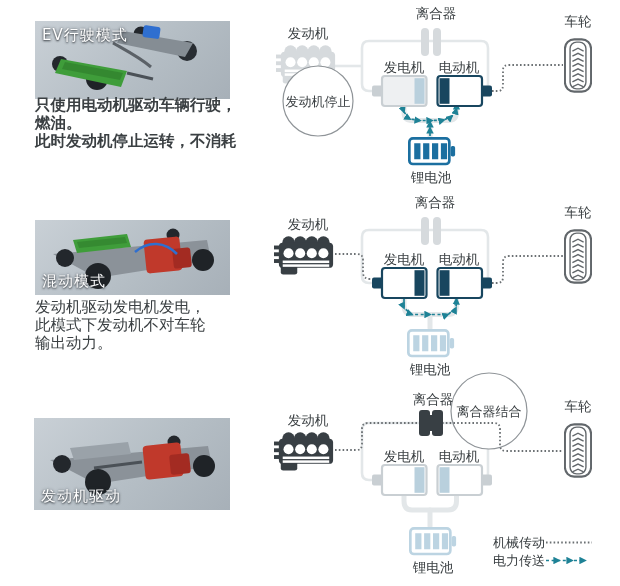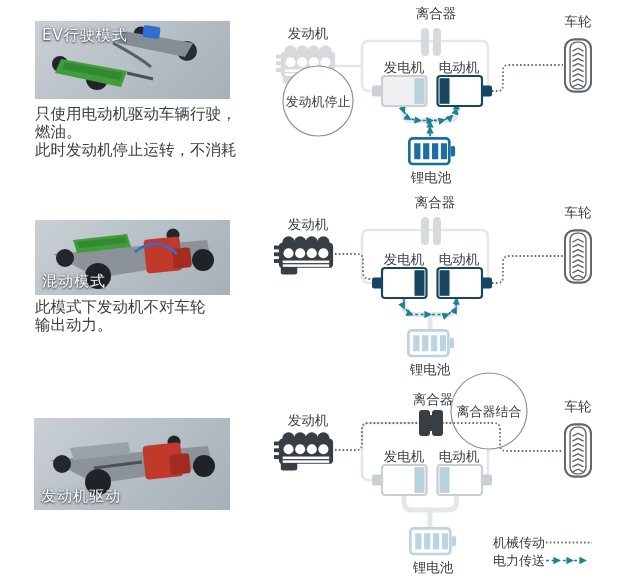--- a/index.html
+++ b/index.html
@@ -51,21 +51,21 @@
       <rect x="108" y="5" width="17" height="12" rx="2.5" fill="var(--c-photo-blue)" transform="rotate(8 116 11)"></rect>
       <path d="M78 22 C 92 30 104 36 116 46" stroke="#5b6167" stroke-width="3" fill="none"></path>
       <ellipse cx="62" cy="58" rx="11" ry="11" fill="#1f2327"></ellipse>
       <ellipse cx="25" cy="43" rx="8" ry="8" fill="#23272c"></ellipse>
       <polygon points="26,38 92,50 86,66 20,52" fill="var(--c-photo-green)"></polygon>
       <polygon points="30,41 88,52 85,59 27,48" fill="#2e7d2b" opacity="0.65"></polygon>
       <path d="M92 52 L118 58" stroke="#4b5157" stroke-width="3" fill="none"></path>
     </svg>
     <span class="mode-label mode-top">EV行驶模式</span>
   </div>
-  <div class="caption" style="left:35px;top:105px;">
+  <div class="caption" style="left:35px;top:96px;font-weight:bold;">
     <div>只使用电动机驱动车辆行驶，</div>
     <div>燃油。</div>
     <div>此时发动机停止运转，不消耗</div>
   </div>
 
   <div class="photo" style="left:35px;top:220px;width:195px;height:75px;">
     <svg viewBox="0 0 195 75">
       <polygon points="18,34 172,20 176,40 62,58" fill="#8b9299"></polygon>
       <ellipse cx="138" cy="15" rx="6.5" ry="6.5" fill="#23272c"></ellipse>
       <ellipse cx="30" cy="38" rx="9" ry="9" fill="#23272c"></ellipse>
@@ -73,20 +73,21 @@
       <polygon points="42,22 90,17 92,23 44,28" fill="#2e7d2b" opacity="0.6"></polygon>
       <ellipse cx="63" cy="56" rx="13" ry="13" fill="#1f2327"></ellipse>
       <ellipse cx="168" cy="40" rx="11" ry="11" fill="#1f2327"></ellipse>
       <rect x="110" y="18" width="36" height="34" rx="4" fill="var(--c-photo-red)" transform="rotate(-6 128 35)"></rect>
       <rect x="138" y="28" width="18" height="20" rx="3" fill="#a32b22" transform="rotate(-6 147 38)"></rect>
       <path d="M100 32 C 114 20 130 22 142 34" stroke="var(--c-photo-blue)" stroke-width="2.5" fill="none"></path>
     </svg>
     <span class="mode-label mode-bottom">混动模式</span>
   </div>
   <div class="caption" style="left:35px;top:298px;">
+    <div>发动机驱动发电机发电，</div>
     <div>此模式下发动机不对车轮</div>
     <div>输出动力。</div>
   </div>
 
   <div class="photo" style="left:34px;top:418px;width:196px;height:92px;">
     <svg viewBox="0 0 196 72">
       <polygon points="16,32 174,18 178,38 62,56" fill="#8b9299"></polygon>
       <ellipse cx="140" cy="14" rx="6.5" ry="6.5" fill="#23272c"></ellipse>
       <ellipse cx="28" cy="36" rx="9" ry="9" fill="#23272c"></ellipse>
       <polygon points="36,20 94,14 97,26 40,32" fill="#9aa2a9"></polygon>

